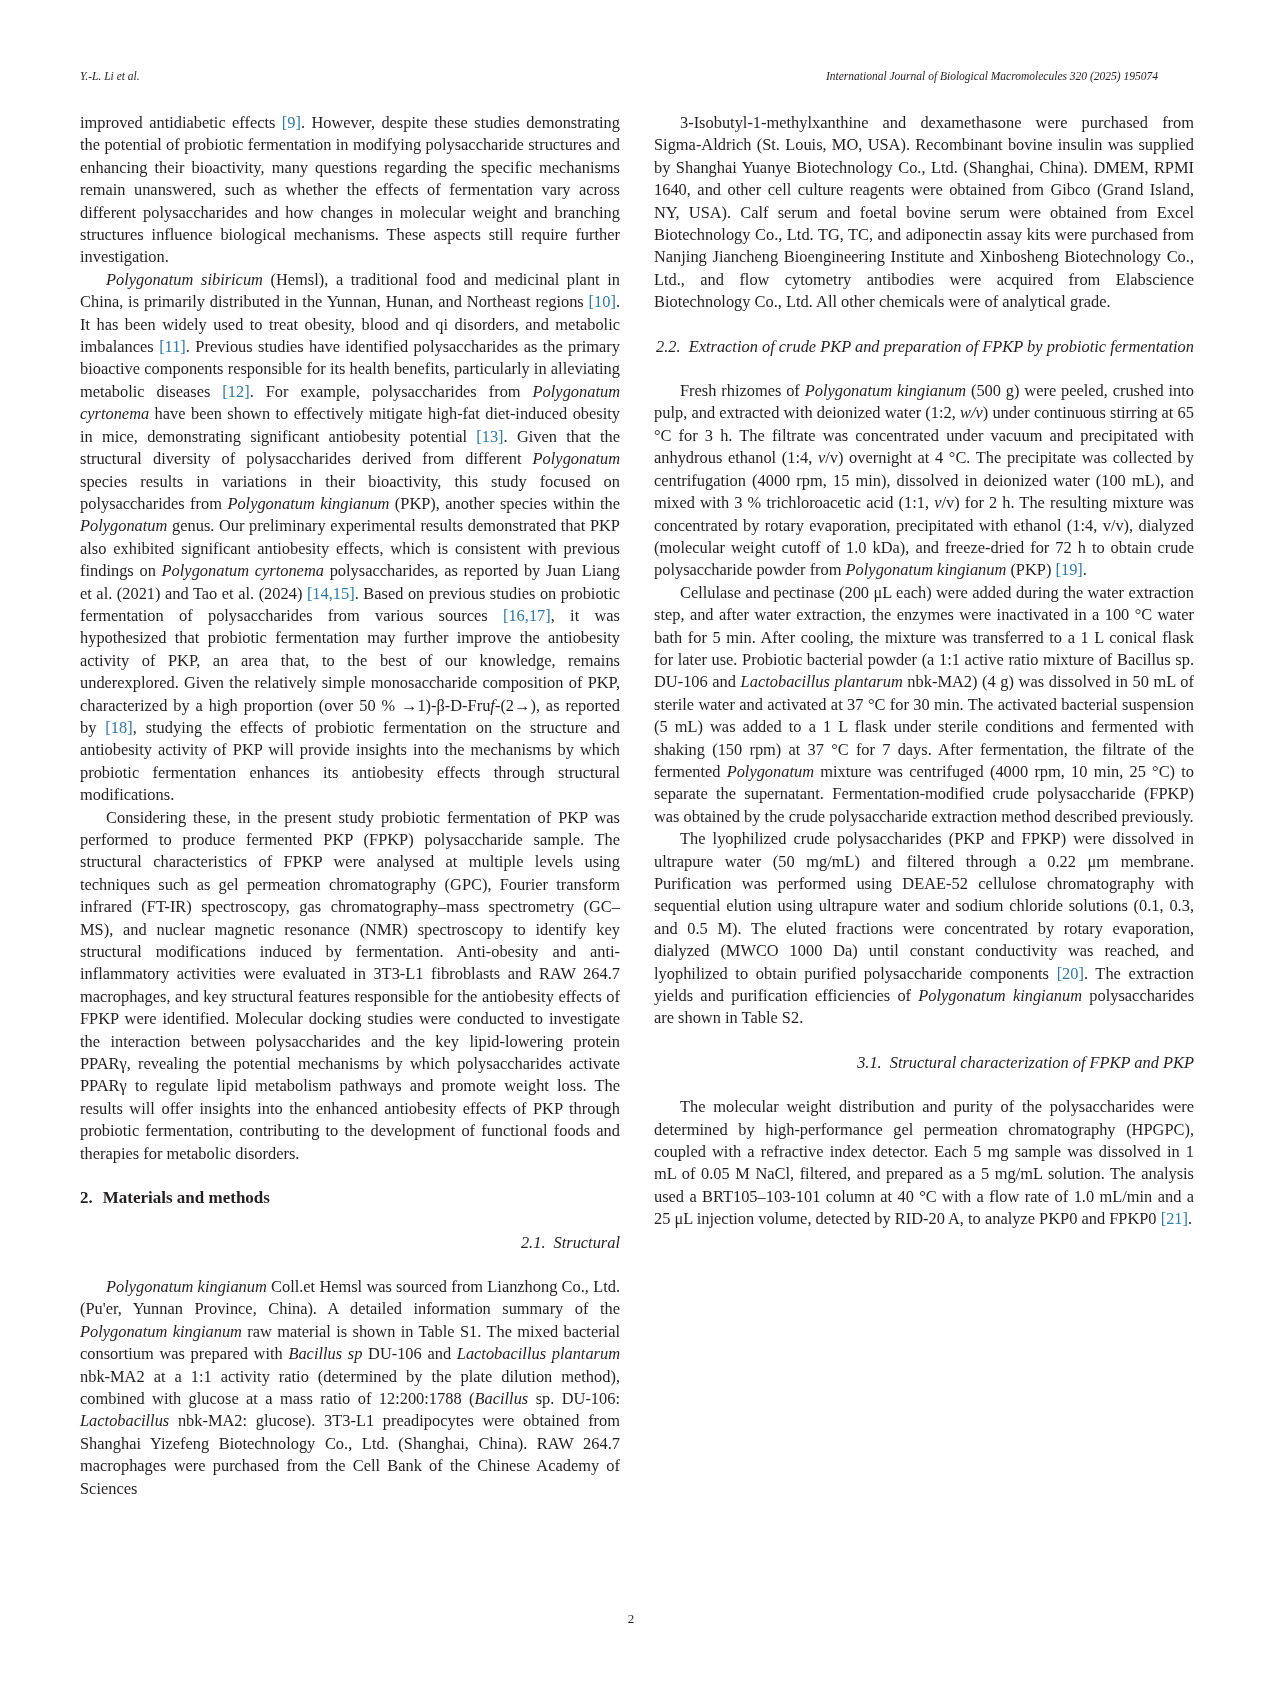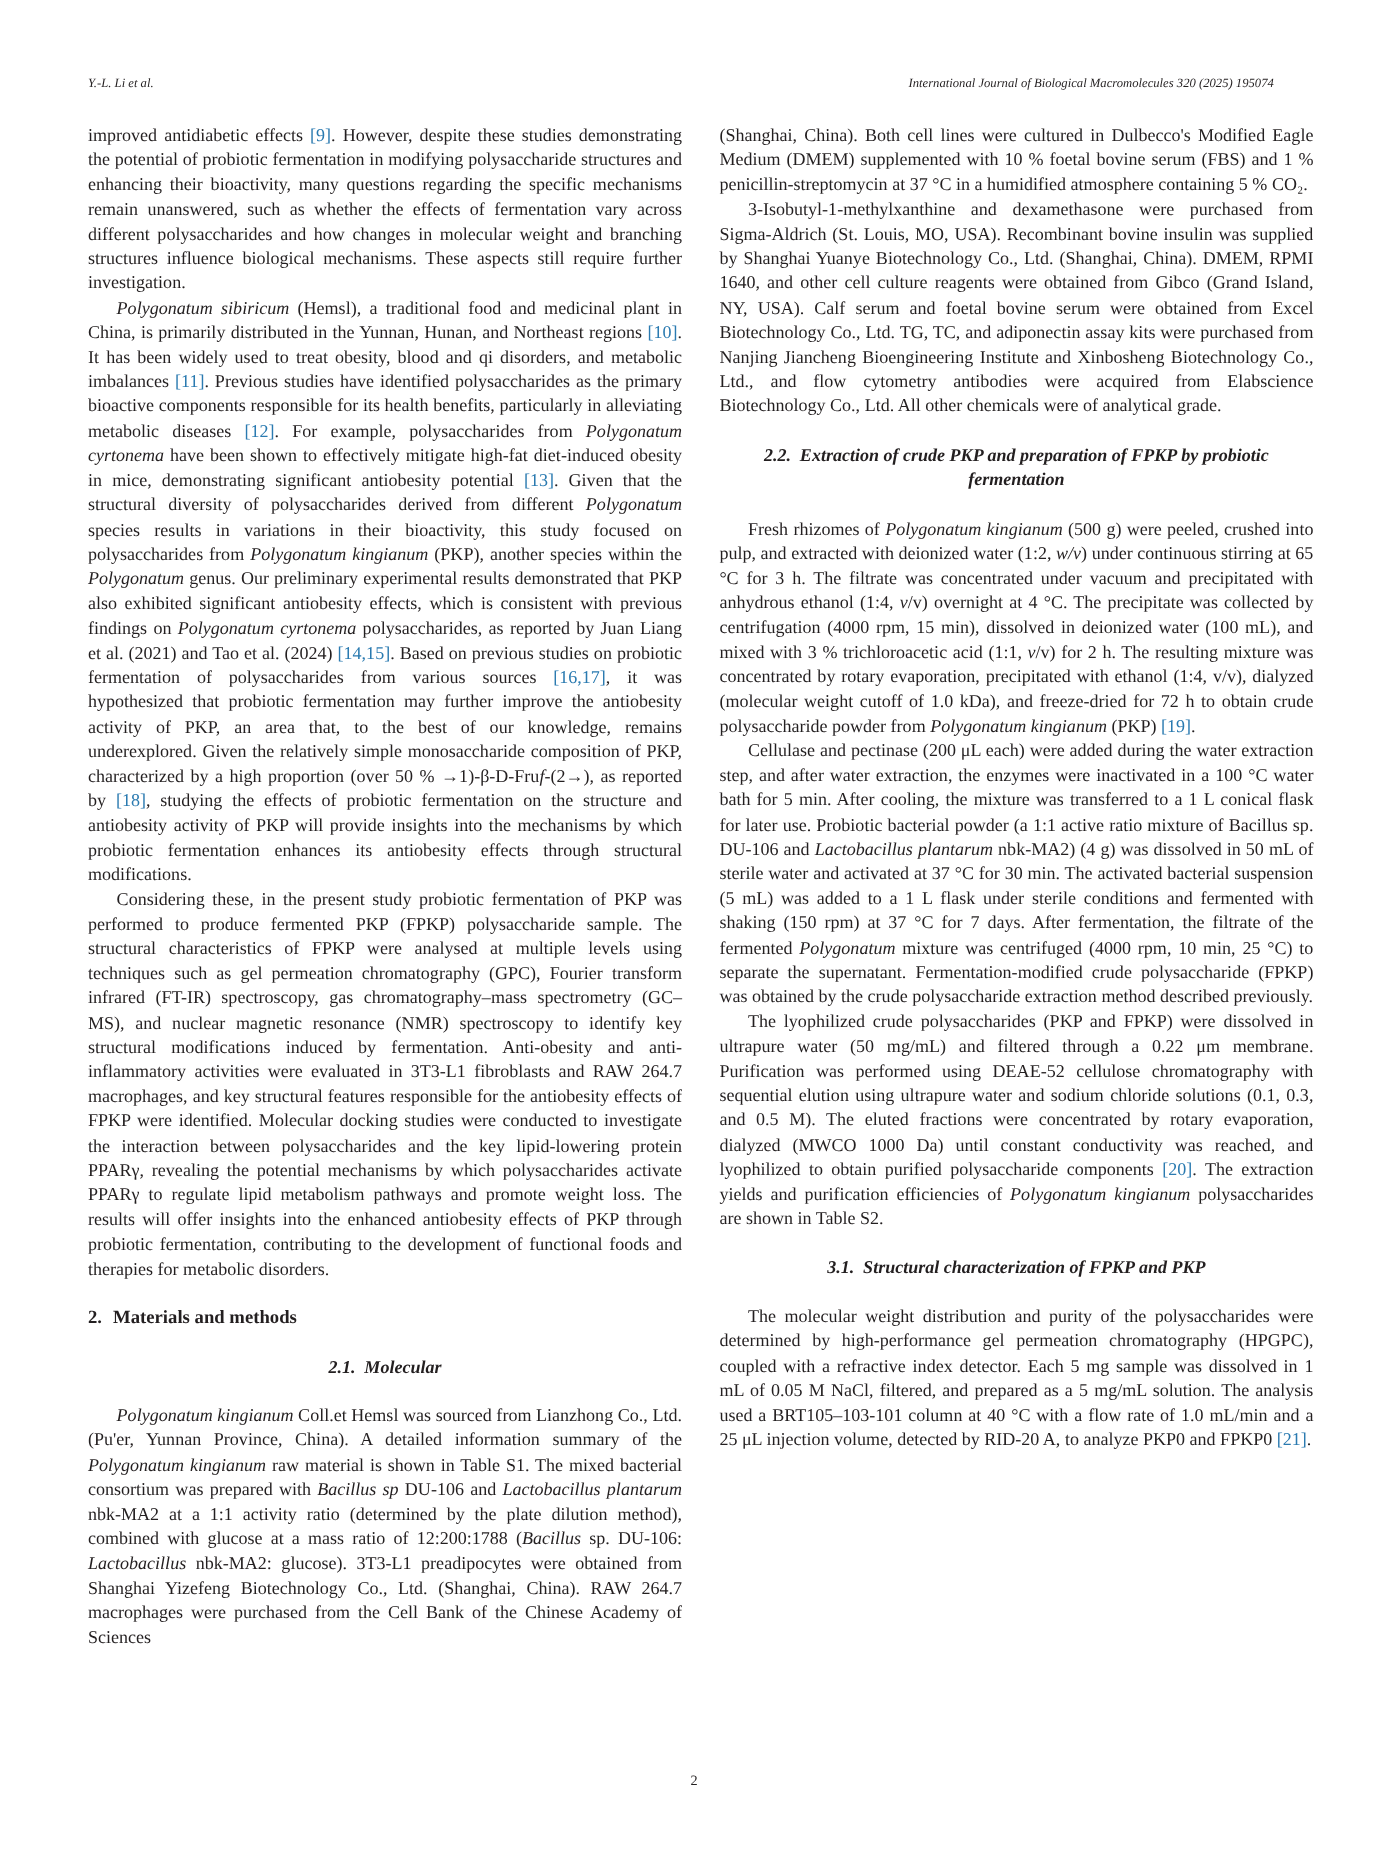--- a/index.html
+++ b/index.html
@@ -10,48 +10,47 @@
   .hdr-right { right:104px; }
   .col { position:absolute; top:112px; width:540px; font-size:16.4px; line-height:22.4px; text-align:justify; hyphens:auto; }
   .col-left { left:80px; }
   .col-right { left:654px; }
   .p { margin:0; text-indent:0; }
   .p.ind { text-indent:26px; }
   .cite { color:#2a7ab0; }
   i, em { font-style:italic; }
   .h2 { font-weight:bold; font-size:17px; margin:22px 0 22px 0; }
   .h2 .num { margin-right:10px; }
-  .h3 { font-style:italic; margin:22px 0 22px 0; text-align:center;font-weight:bold; }
+  .h3 { font-style:italic; margin:22px 0 22px 0; text-align:right; }
   .h3 .num { margin-right:8px; }
   .h4 { font-style:italic; margin:22px 0 0 0; text-align:left; }
   .h4 .num { margin-right:8px; }
   .pagenum { position:absolute; top:1611px; left:0; width:1262px; text-align:center; font-size:13px; }
 </style>
 </head>
 <body>
 
 <div class="hdr hdr-left">Y.-L. Li et al.</div>
 <div class="hdr hdr-right">International Journal of Biological Macromolecules 320 (2025) 195074</div>
 
 <div class="col col-left">
   <p class="p"><span>improved antidiabetic effects </span><a class="cite">[9]</a><span>. However, despite these studies demonstrating the potential of probiotic fermentation in modifying polysaccharide structures and enhancing their bioactivity, many questions regarding the specific mechanisms remain unanswered, such as whether the effects of fermentation vary across different polysaccharides and how changes in molecular weight and branching structures influence biological mechanisms. These aspects still require further investigation.</span></p>
 
   <p class="p ind"><i>Polygonatum sibiricum</i><span> (Hemsl), a traditional food and medicinal plant in China, is primarily distributed in the Yunnan, Hunan, and Northeast regions </span><a class="cite">[10]</a><span>. It has been widely used to treat obesity, blood and qi disorders, and metabolic imbalances </span><a class="cite">[11]</a><span>. Previous studies have identified polysaccharides as the primary bioactive components responsible for its health benefits, particularly in alleviating metabolic diseases </span><a class="cite">[12]</a><span>. For example, polysaccharides from </span><i>Polygonatum cyrtonema</i><span> have been shown to effectively mitigate high-fat diet-induced obesity in mice, demonstrating significant antiobesity potential </span><a class="cite">[13]</a><span>. Given that the structural diversity of polysaccharides derived from different </span><i>Polygonatum</i><span> species results in variations in their bioactivity, this study focused on polysaccharides from </span><i>Polygonatum kingianum</i><span> (PKP), another species within the </span><i>Polygonatum</i><span> genus. Our preliminary experimental results demonstrated that PKP also exhibited significant antiobesity effects, which is consistent with previous findings on </span><i>Polygonatum cyrtonema</i><span> polysaccharides, as reported by Juan Liang et al. (2021) and Tao et al. (2024) </span><a class="cite">[14,15]</a><span>. Based on previous studies on probiotic fermentation of polysaccharides from various sources </span><a class="cite">[16,17]</a><span>, it was hypothesized that probiotic fermentation may further improve the antiobesity activity of PKP, an area that, to the best of our knowledge, remains underexplored. Given the relatively simple monosaccharide composition of PKP, characterized by a high proportion (over 50 % →1)-β-D-Fru</span><i>f</i><span>-(2→), as reported by </span><a class="cite">[18]</a><span>, studying the effects of probiotic fermentation on the structure and antiobesity activity of PKP will provide insights into the mechanisms by which probiotic fermentation enhances its antiobesity effects through structural modifications.</span></p>
 
   <p class="p ind">Considering these, in the present study probiotic fermentation of PKP was performed to produce fermented PKP (FPKP) polysaccharide sample. The structural characteristics of FPKP were analysed at multiple levels using techniques such as gel permeation chromatography (GPC), Fourier transform infrared (FT-IR) spectroscopy, gas chromatography–mass spectrometry (GC–MS), and nuclear magnetic resonance (NMR) spectroscopy to identify key structural modifications induced by fermentation. Anti-obesity and anti-inflammatory activities were evaluated in 3T3-L1 fibroblasts and RAW 264.7 macrophages, and key structural features responsible for the antiobesity effects of FPKP were identified. Molecular docking studies were conducted to investigate the interaction between polysaccharides and the key lipid-lowering protein PPARγ, revealing the potential mechanisms by which polysaccharides activate PPARγ to regulate lipid metabolism pathways and promote weight loss. The results will offer insights into the enhanced antiobesity effects of PKP through probiotic fermentation, contributing to the development of functional foods and therapies for metabolic disorders.</p>
 
   <div class="h2"><span class="num">2.</span><span>Materials and methods</span></div>
 
-  <div class="h3"><span class="num">2.1.</span><span>Molecular</span></div>
+  <div class="h3"><span class="num">2.1.</span><span>Structural</span></div>
 
   <p class="p ind"><i>Polygonatum kingianum</i><span> Coll.et Hemsl was sourced from Lianzhong Co., Ltd. (Pu'er, Yunnan Province, China). A detailed information summary of the </span><i>Polygonatum kingianum</i><span> raw material is shown in Table S1. The mixed bacterial consortium was prepared with </span><i>Bacillus sp</i><span> DU-106 and </span><i>Lactobacillus plantarum</i><span> nbk-MA2 at a 1:1 activity ratio (determined by the plate dilution method), combined with glucose at a mass ratio of 12:200:1788 (</span><i>Bacillus</i><span> sp. DU-106: </span><i>Lactobacillus</i><span> nbk-MA2: glucose). 3T3-L1 preadipocytes were obtained from Shanghai Yizefeng Biotechnology Co., Ltd. (Shanghai, China). RAW 264.7 macrophages were purchased from the Cell Bank of the Chinese Academy of Sciences</span></p>
 </div>
 
 <div class="col col-right">
-  <p class="p">(Shanghai, China). Both cell lines were cultured in Dulbecco's Modified Eagle Medium (DMEM) supplemented with 10 % foetal bovine serum (FBS) and 1 % penicillin-streptomycin at 37 °C in a humidified atmosphere containing 5 % CO₂.</p>
   <p class="p ind">3-Isobutyl-1-methylxanthine and dexamethasone were purchased from Sigma-Aldrich (St. Louis, MO, USA). Recombinant bovine insulin was supplied by Shanghai Yuanye Biotechnology Co., Ltd. (Shanghai, China). DMEM, RPMI 1640, and other cell culture reagents were obtained from Gibco (Grand Island, NY, USA). Calf serum and foetal bovine serum were obtained from Excel Biotechnology Co., Ltd. TG, TC, and adiponectin assay kits were purchased from Nanjing Jiancheng Bioengineering Institute and Xinbosheng Biotechnology Co., Ltd., and flow cytometry antibodies were acquired from Elabscience Biotechnology Co., Ltd. All other chemicals were of analytical grade.</p>
 
   <div class="h3"><span class="num">2.2.</span><span>Extraction of crude PKP and preparation of FPKP by probiotic fermentation</span></div>
 
   <p class="p ind"><span>Fresh rhizomes of </span><i>Polygonatum kingianum</i><span> (500 g) were peeled, crushed into pulp, and extracted with deionized water (1:2, </span><i>w/v</i><span>) under continuous stirring at 65 °C for 3 h. The filtrate was concentrated under vacuum and precipitated with anhydrous ethanol (1:4, </span><i>v</i><span>/v) overnight at 4 °C. The precipitate was collected by centrifugation (4000 rpm, 15 min), dissolved in deionized water (100 mL), and mixed with 3 % trichloroacetic acid (1:1, </span><i>v</i><span>/v) for 2 h. The resulting mixture was concentrated by rotary evaporation, precipitated with ethanol (1:4, v/v), dialyzed (molecular weight cutoff of 1.0 kDa), and freeze-dried for 72 h to obtain crude polysaccharide powder from </span><i>Polygonatum kingianum</i><span> (PKP) </span><a class="cite">[19]</a><span>.</span></p>
 
   <p class="p ind"><span>Cellulase and pectinase (200 μL each) were added during the water extraction step, and after water extraction, the enzymes were inactivated in a 100 °C water bath for 5 min. After cooling, the mixture was transferred to a 1 L conical flask for later use. Probiotic bacterial powder (a 1:1 active ratio mixture of Bacillus sp. DU-106 and </span><i>Lactobacillus plantarum</i><span> nbk-MA2) (4 g) was dissolved in 50 mL of sterile water and activated at 37 °C for 30 min. The activated bacterial suspension (5 mL) was added to a 1 L flask under sterile conditions and fermented with shaking (150 rpm) at 37 °C for 7 days. After fermentation, the filtrate of the fermented </span><i>Polygonatum</i><span> mixture was centrifuged (4000 rpm, 10 min, 25 °C) to separate the supernatant. Fermentation-modified crude polysaccharide (FPKP) was obtained by the crude polysaccharide extraction method described previously.</span></p>
 
 
   <p class="p ind"><span>The lyophilized crude polysaccharides (PKP and FPKP) were dissolved in ultrapure water (50 mg/mL) and filtered through a 0.22 μm membrane. Purification was performed using DEAE-52 cellulose chromatography with sequential elution using ultrapure water and sodium chloride solutions (0.1, 0.3, and 0.5 M). The eluted fractions were concentrated by rotary evaporation, dialyzed (MWCO 1000 Da) until constant conductivity was reached, and lyophilized to obtain purified polysaccharide components </span><a class="cite">[20]</a><span>. The extraction yields and purification efficiencies of </span><i>Polygonatum kingianum</i><span> polysaccharides are shown in Table S2.</span></p>

